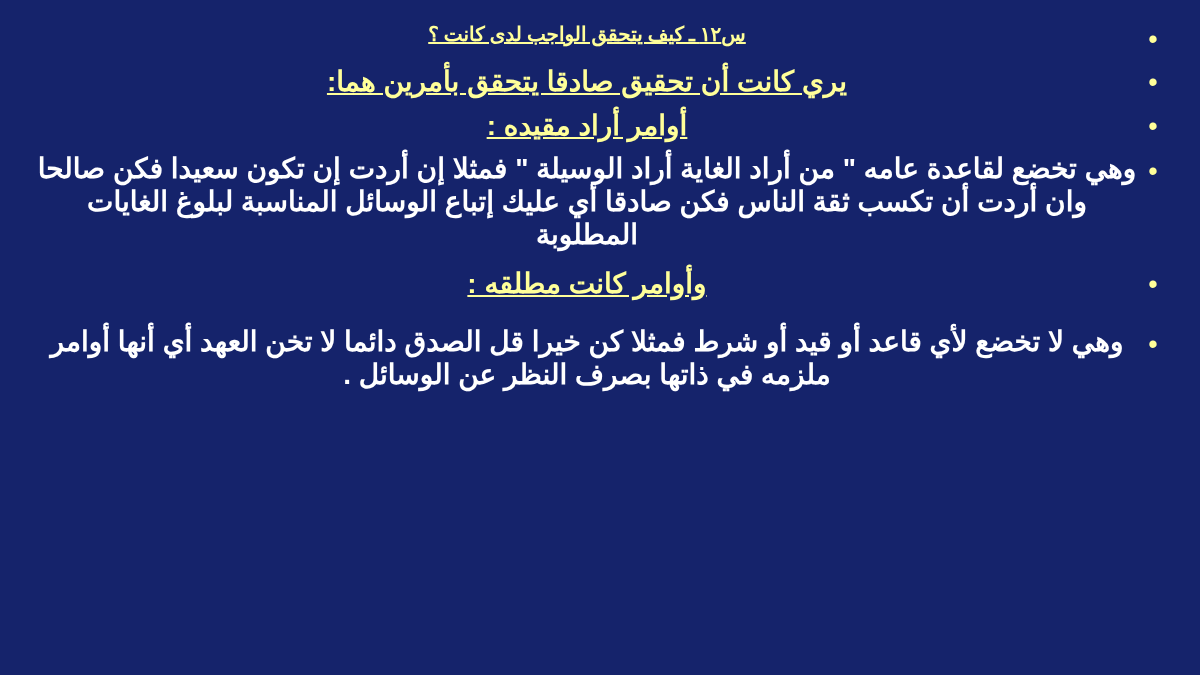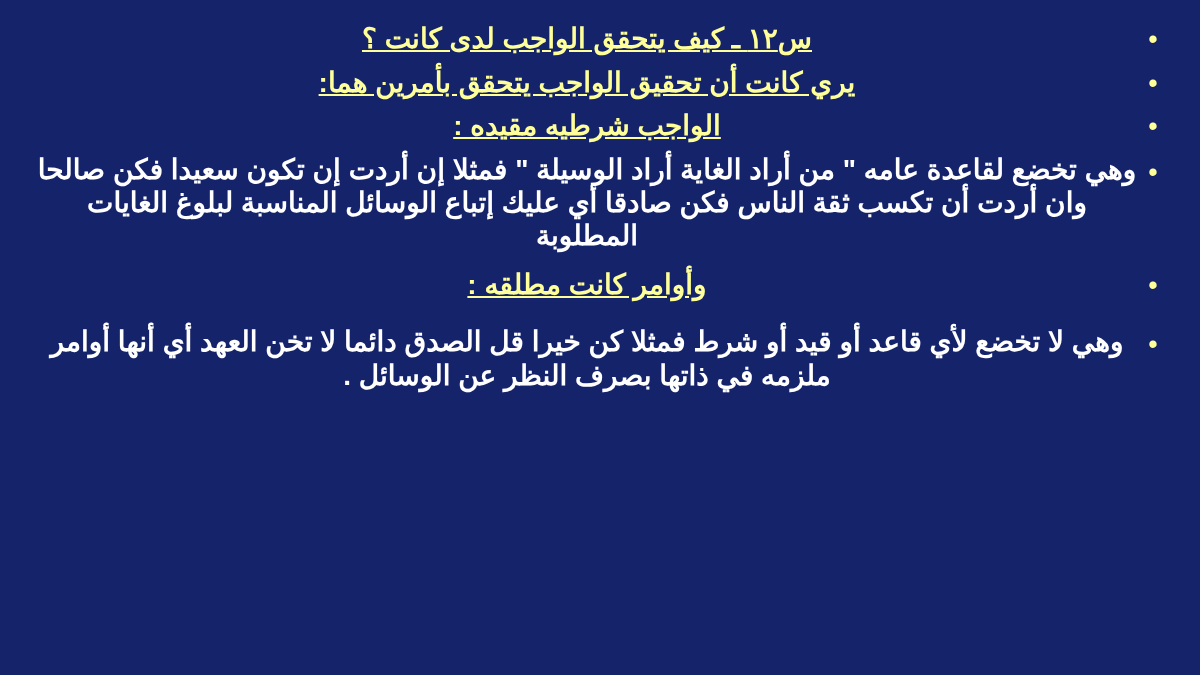--- a/index.html
+++ b/index.html
@@ -49,21 +49,21 @@
     font-weight: bold;
     line-height: 1.2;
     text-align: center;
     font-size: 27px;
   }
   
   .accent {
     color: #ffff99;
     text-decoration: underline;
   }
-  .line-1 { font-size: 28px; text-align: center; }
+  .line-1 { font-size: 20px; text-align: center; font-family: Liberation Serif, serif; }
   .line-2 { font-size: 28px; text-align: center; }
   .line-3 { font-size: 28px; text-align: center; }
   .para {
     font-size: 28px;
     text-align: center;
     line-height: 1.18;
   }
   .spacer-sm { height: 10px; }
   .item-para .bullet-marker { padding-top: 4px; }
   .item-head { margin-bottom: 10px; }
@@ -76,26 +76,26 @@
 <div class="slide">
   <ul class="bullet-list">
 
     <li class="bullet-item item-head">
       <span class="bullet-marker">•</span>
       <span class="bullet-text accent line-1">س١٢ ـ كيف يتحقق الواجب لدى كانت ؟</span>
     </li>
 
     <li class="bullet-item item-head">
       <span class="bullet-marker">•</span>
-      <span class="bullet-text accent line-2">يري كانت أن تحقيق الواجب يتحقق بأمرين هما:</span>
+      <span class="bullet-text accent line-2">يري كانت أن تحقيق صادقا يتحقق بأمرين هما:</span>
     </li>
 
     <li class="bullet-item item-head">
       <span class="bullet-marker">•</span>
-      <span class="bullet-text accent line-3" style="text-decoration: underline;">الواجب شرطيه مقيده :</span>
+      <span class="bullet-text accent line-3" style="text-decoration: underline;">أوامر أراد مقيده :</span>
     </li>
 
     <li class="bullet-item item-para block-mid">
       <span class="bullet-marker">•</span>
       <span class="bullet-text para">وهي تخضع لقاعدة عامه " من أراد الغاية أراد الوسيلة " فمثلا إن أردت إن تكون سعيدا فكن صالحا وان أردت أن تكسب ثقة الناس فكن صادقا أي  عليك إتباع الوسائل المناسبة لبلوغ الغايات المطلوبة</span>
     </li>
 
     <div class="spacer-sm"></div>
 
     <li class="bullet-item item-head">

